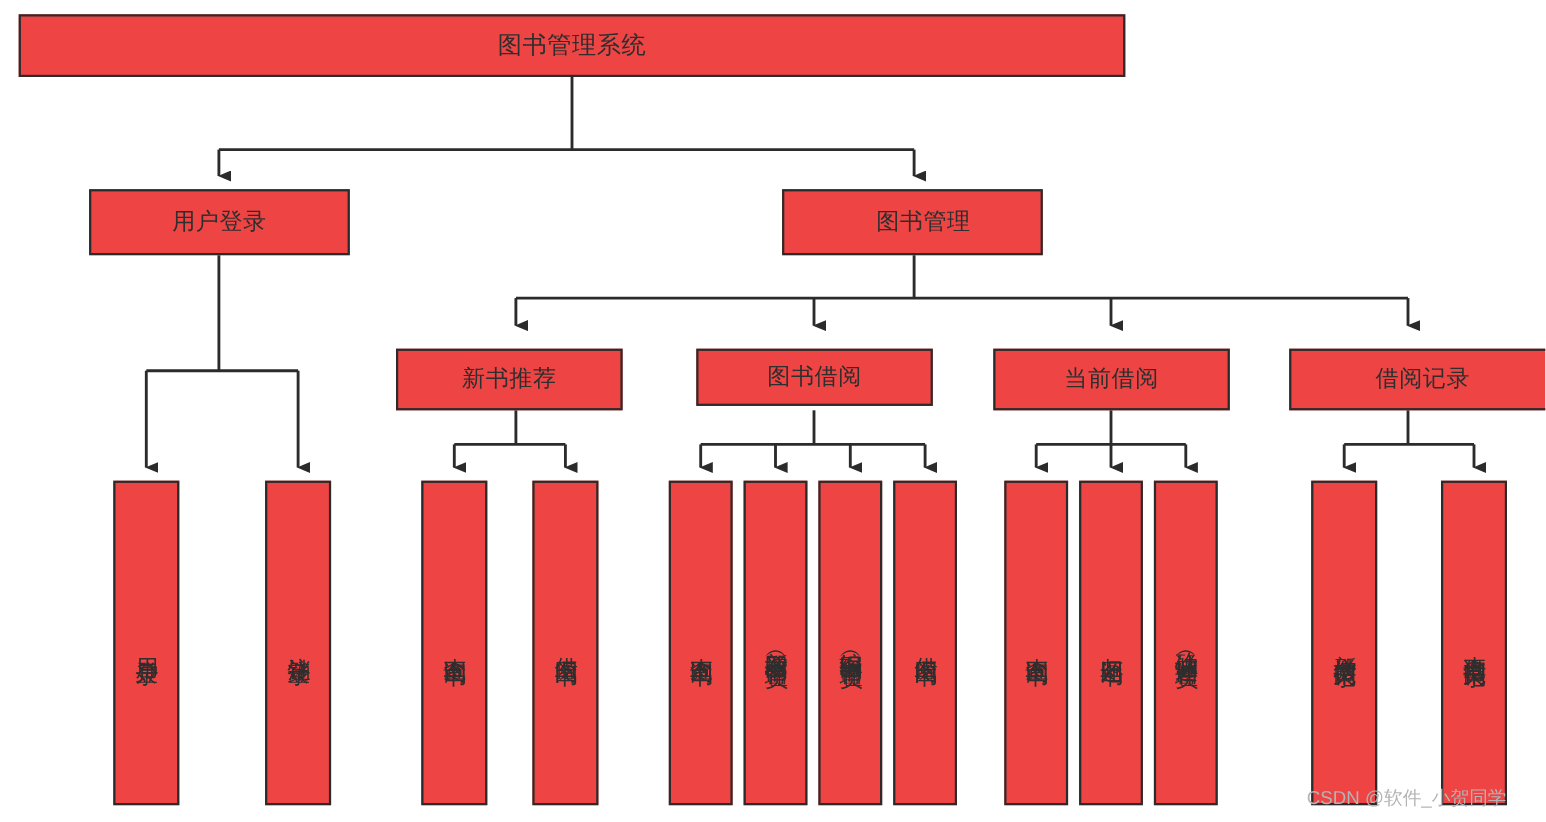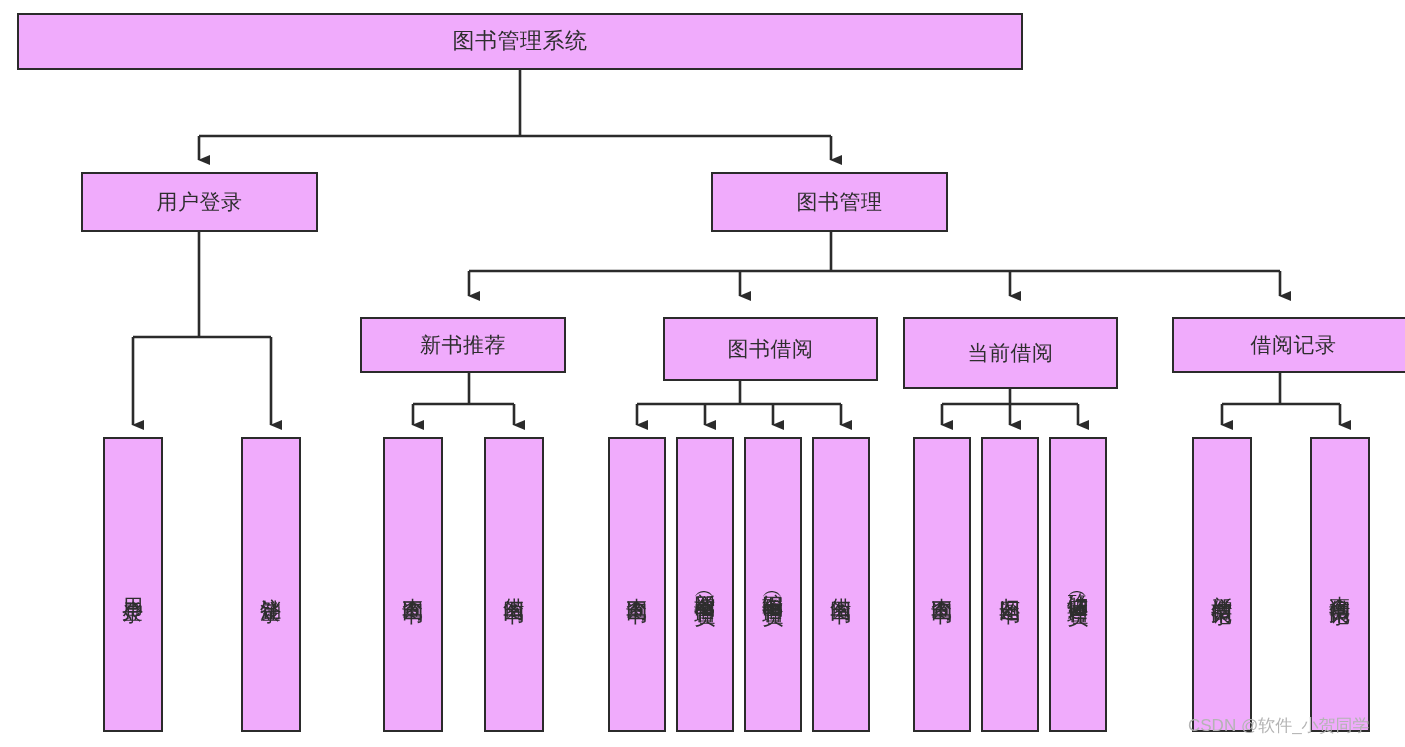--- a/index.html
+++ b/index.html
@@ -23,21 +23,21 @@
     left: 0;
     top: 0;
     width: 1405px;
     height: 747px;
     pointer-events: none;
   }
   .node {
     position: absolute;
     box-sizing: border-box;
     border: 2px solid #2b2b2b;
-    background: #f0abfc;
+    background: #ef4444;
     color: #2e2e2e;
     display: flex;
     align-items: center;
     justify-content: center;
     text-align: center;
     line-height: 1.12;
     z-index: 2;
   }
   .node.h {
     font-size: 21px;
@@ -134,24 +134,24 @@
   <div class="node h" style="left:81px; top:172px; width:237px; height:60px;">
     <span>用户登录</span>
   </div>
   <div class="node h" style="left:711px; top:172px; width:237px; height:60px;padding-left:20px;">
     <span>图书管理</span>
   </div>
 
   <div class="node h" style="left:360px; top:317px; width:206px; height:56px;">
     <span>新书推荐</span>
   </div>
-  <div class="node h" style="left:663px; top:317px; width:215px; height:64px;">
+  <div class="node h" style="left:633px; top:317px; width:215px; height:52px;">
     <span>图书借阅</span>
   </div>
-  <div class="node h" style="left:903px; top:317px; width:215px; height:72px;">
+  <div class="node h" style="left:903px; top:317px; width:215px; height:56px;">
     <span>当前借阅</span>
   </div>
   <div class="node h" style="left:1172px; top:317px; width:243px; height:56px;">
     <span>借阅记录</span>
   </div>
 
   <div class="node v" style="left:103px; top:437px; width:60px; height:295px;">
     <span class="vtext">用户登录</span>
   </div>
   <div class="node v" style="left:241px; top:437px; width:60px; height:295px;">

